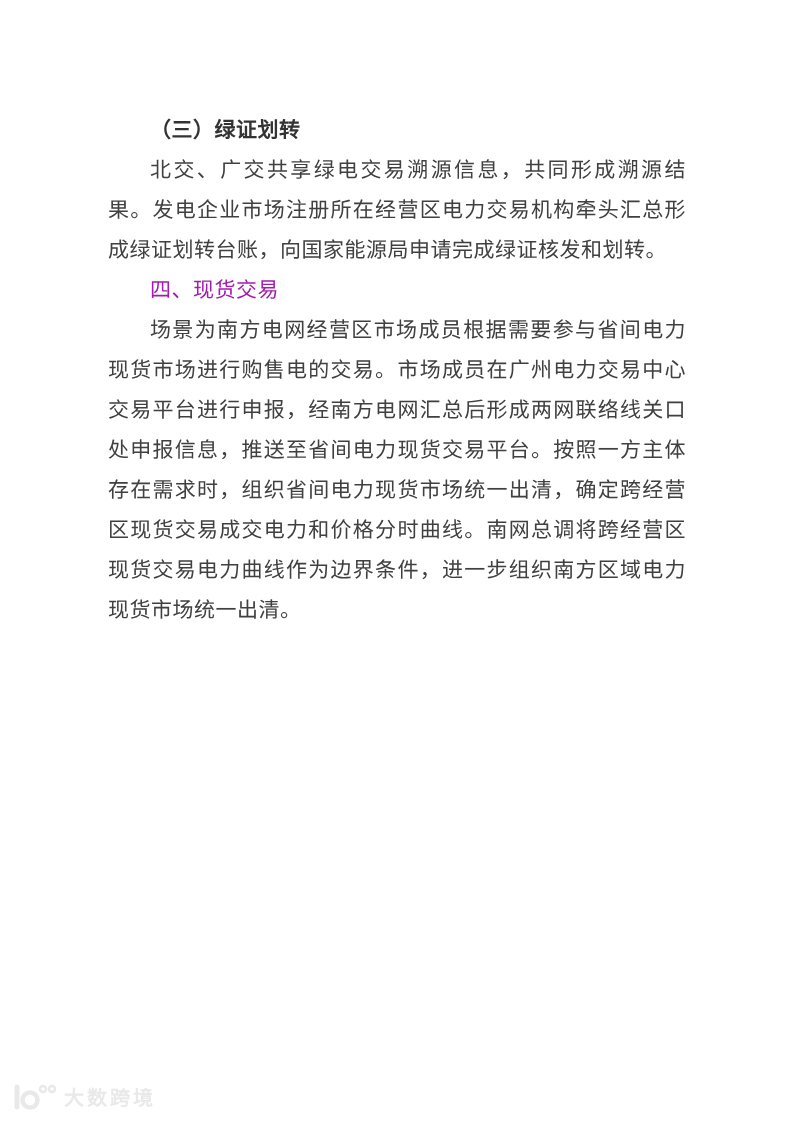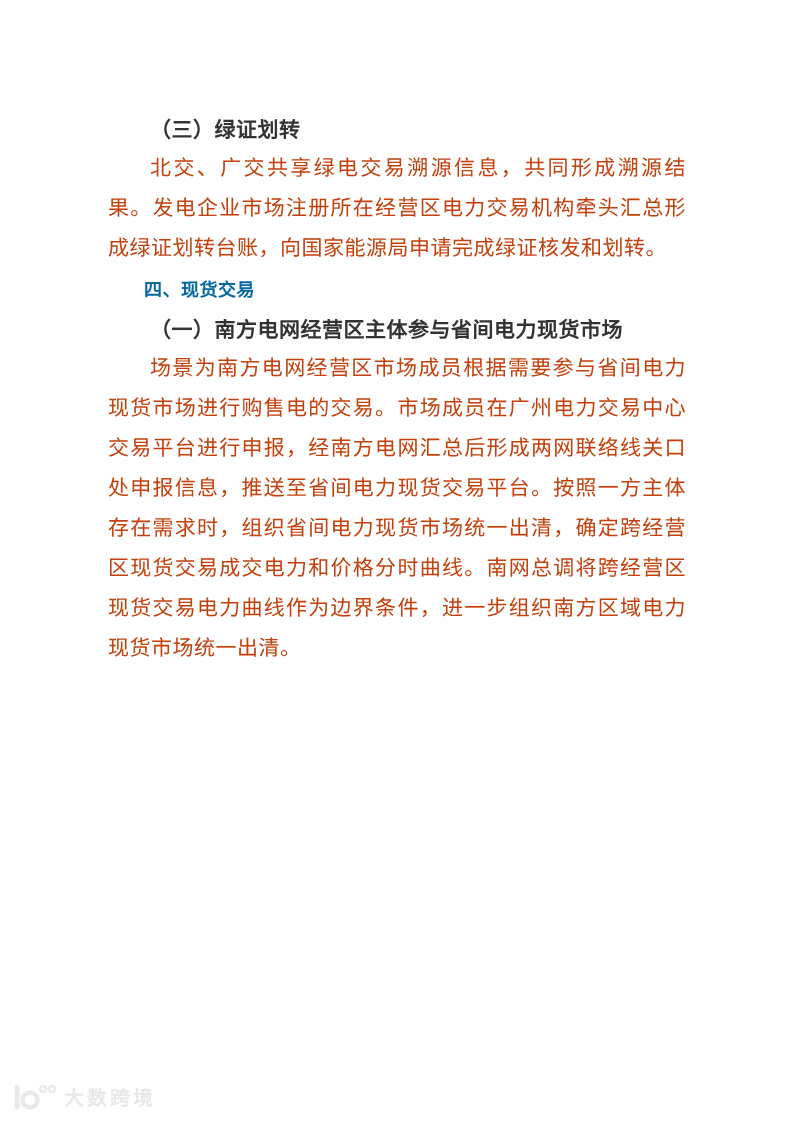--- a/index.html
+++ b/index.html
@@ -25,40 +25,40 @@
     line-height: 40px;
     text-align: justify;
   }
   .content > * {
     margin: 0;
     padding: 0;
   }
   .body-para {
     text-indent: 2em;
     font-weight: 400;
-    font-family: Liberation Mono, monospace;
-    color: #c2410c;
+    font-family: Liberation Serif, serif;
+    color: #404040;
     letter-spacing: 0.5px;
   }
   .sub-heading {
     text-indent: 2em;
     font-size: 21px;
     line-height: 40px;
     font-weight: 700;
     font-family: "Liberation Serif", serif;
     color: #333333;
     letter-spacing: 0.5px;
   }
   .main-heading {
     text-indent: 2em;
-    font-size: 18px;
+    font-size: 21px;
     line-height: 40px;
-    font-weight: 700;
+    font-weight: 400;
     font-family: "Liberation Sans", sans-serif;
-    color: #0369a1;
+    color: #a21caf;
     letter-spacing: 0.5px;
   }
   .watermark {
     position: absolute;
     left: 13px;
     bottom: 12px;
     display: flex;
     align-items: center;
     gap: 7px;
     user-select: none;
@@ -80,21 +80,20 @@
 <div class="page">
 
   <div class="content">
     <p class="sub-heading">（三）绿证划转</p>
 
     <p class="body-para">北交、广交共享绿电交易溯源信息，共同形成溯源结果。发电企业市场注册所在经营区电力交易机构牵头汇总形成绿证划转台账，向国家能源局申请完成绿证核发和划转。</p>
 
     <p class="main-heading">四、现货交易</p>
 
 
-    <p class="sub-heading">（一）南方电网经营区主体参与省间电力现货市场</p>
 
     <p class="body-para">场景为南方电网经营区市场成员根据需要参与省间电力现货市场进行购售电的交易。市场成员在广州电力交易中心交易平台进行申报，经南方电网汇总后形成两网联络线关口处申报信息，推送至省间电力现货交易平台。按照一方主体存在需求时，组织省间电力现货市场统一出清，确定跨经营区现货交易成交电力和价格分时曲线。南网总调将跨经营区现货交易电力曲线作为边界条件，进一步组织南方区域电力现货市场统一出清。</p>
   </div>
 
   <div class="watermark">
     <span class="watermark-logo">
       <svg width="44" height="26" viewBox="0 0 44 26" fill="none" xmlns="http://www.w3.org/2000/svg">
         <path d="M4 3 L4 23" stroke="#e9e9e9" stroke-width="5" stroke-linecap="round"></path>
         <circle cx="17" cy="16" r="7.5" stroke="#e9e9e9" stroke-width="4.5" fill="none"></circle>
         <circle cx="30" cy="5" r="3" stroke="#e9e9e9" stroke-width="2.5" fill="none"></circle>

